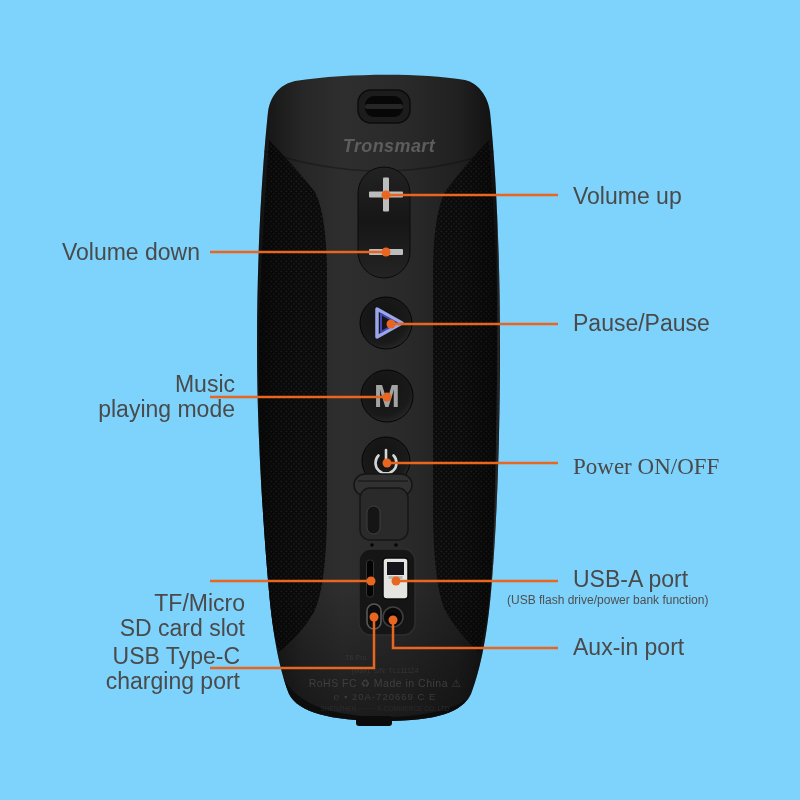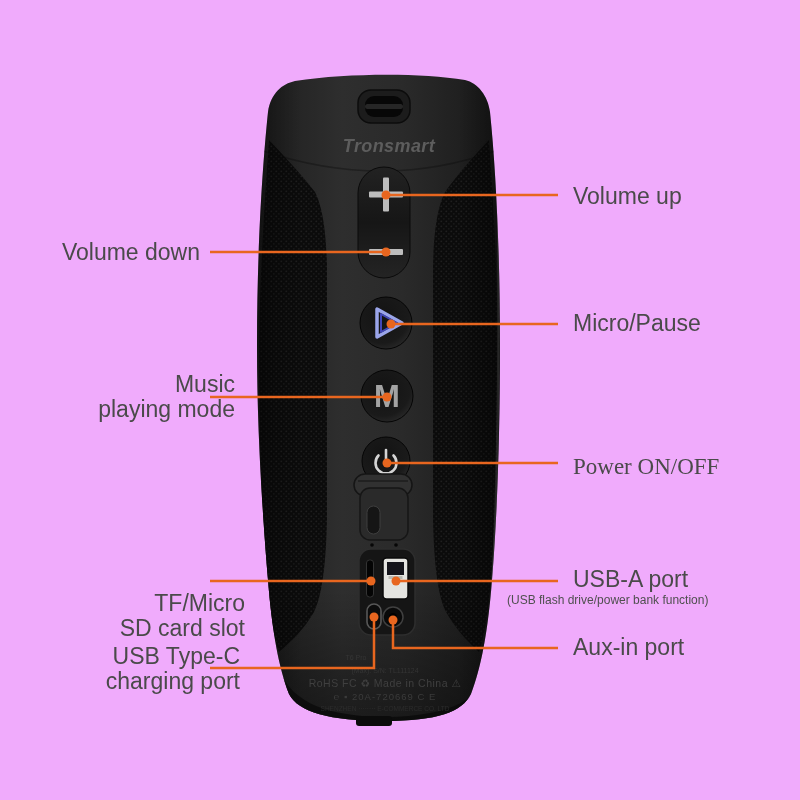--- a/index.html
+++ b/index.html
@@ -1,17 +1,17 @@
 <!DOCTYPE html>
 <html><head>
 <meta charset="utf-8">
 <style>
   html,body { margin:0; padding:0; background:#ffffff; }
   .canvas {
-    position:relative; width:800px; height:800px; background:#f0abfc;
+    position:relative; width:800px; height:800px; background:#7dd3fc;
     font-family:"Liberation Sans", sans-serif; overflow:hidden;
   }
   .scene { position:absolute; left:0; top:0; width:800px; height:800px; }
   .label {
     position:absolute; color:#4a4a4a; font-size:23px; line-height:25px;
     white-space:pre-line;
   }
   .label.right { left:573px; text-align:left; }
   .label.r-align { text-align:right; }
   .label.c-align { text-align:right; }
@@ -170,21 +170,21 @@
       <circle cx="387" cy="463" r="4.5"></circle>
       <circle cx="371" cy="581" r="4.5"></circle>
       <circle cx="396" cy="581" r="4.5"></circle>
       <circle cx="374" cy="617" r="4.5"></circle>
       <circle cx="393" cy="620" r="4.5"></circle>
     </g>
   </svg>
 
   <div class="label right" style="top:184px;">Volume up</div>
   <div class="label r-align" style="top:240px; right:600px;">Volume down</div>
-  <div class="label right" style="top:311px;">Micro/Pause</div>
+  <div class="label right" style="top:311px;">Pause/Pause</div>
   <div class="label c-align" style="top:372px; right:565px; width:200px;">Music
 playing mode</div>
   <div class="label right" style="top:454px;font-family:Liberation Serif, serif;">Power ON/OFF</div>
   <div class="label c-align" style="top:557px; right:555px; width:200px;margin-top:34px;">TF/Micro
 SD card slot</div>
   <div class="label right" style="top:567px;">USB-A port</div>
   <div class="label note" style="top:592px; left:507px;">(USB flash drive/power bank function)</div>
   <div class="label c-align" style="top:644px; right:560px; width:200px;">USB Type-C
 charging port</div>
   <div class="label right" style="top:635px;">Aux-in port</div>

